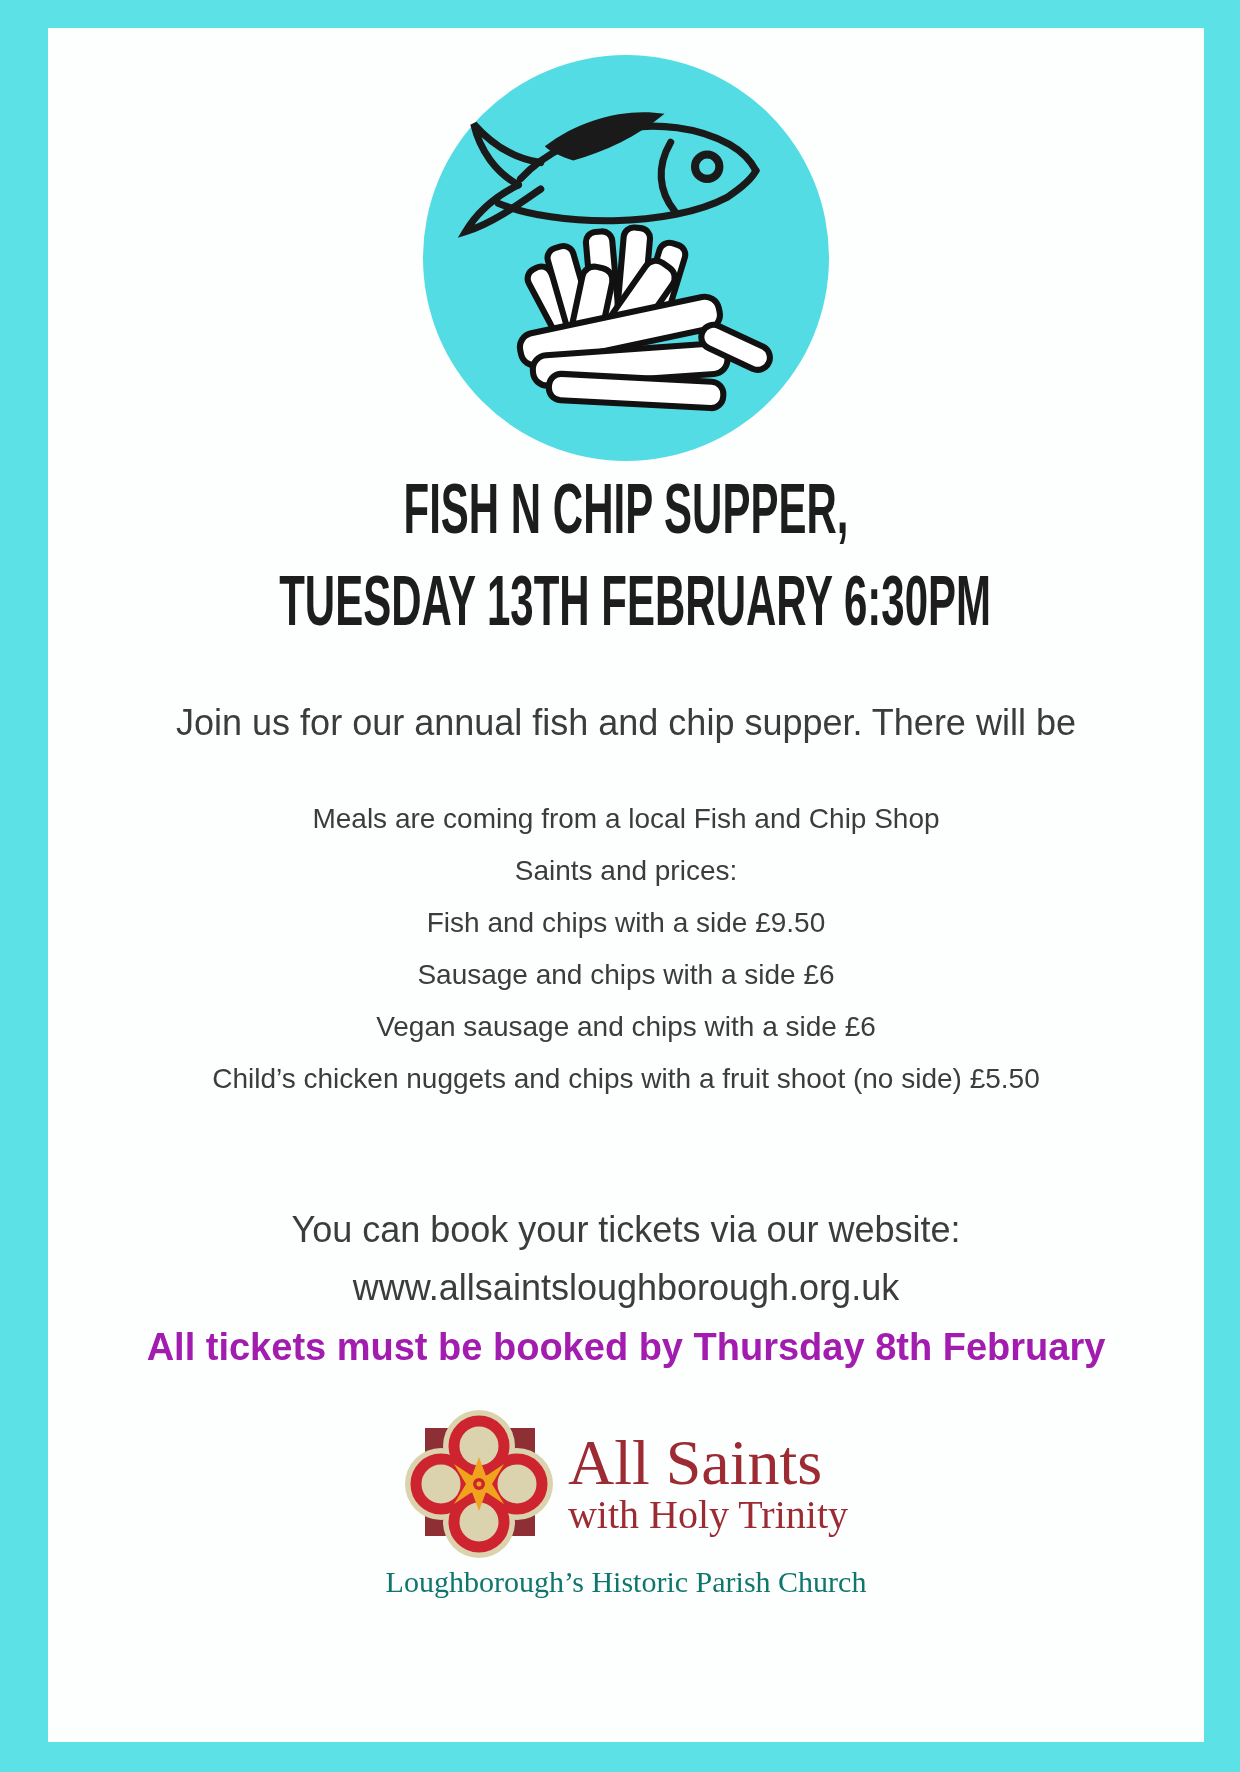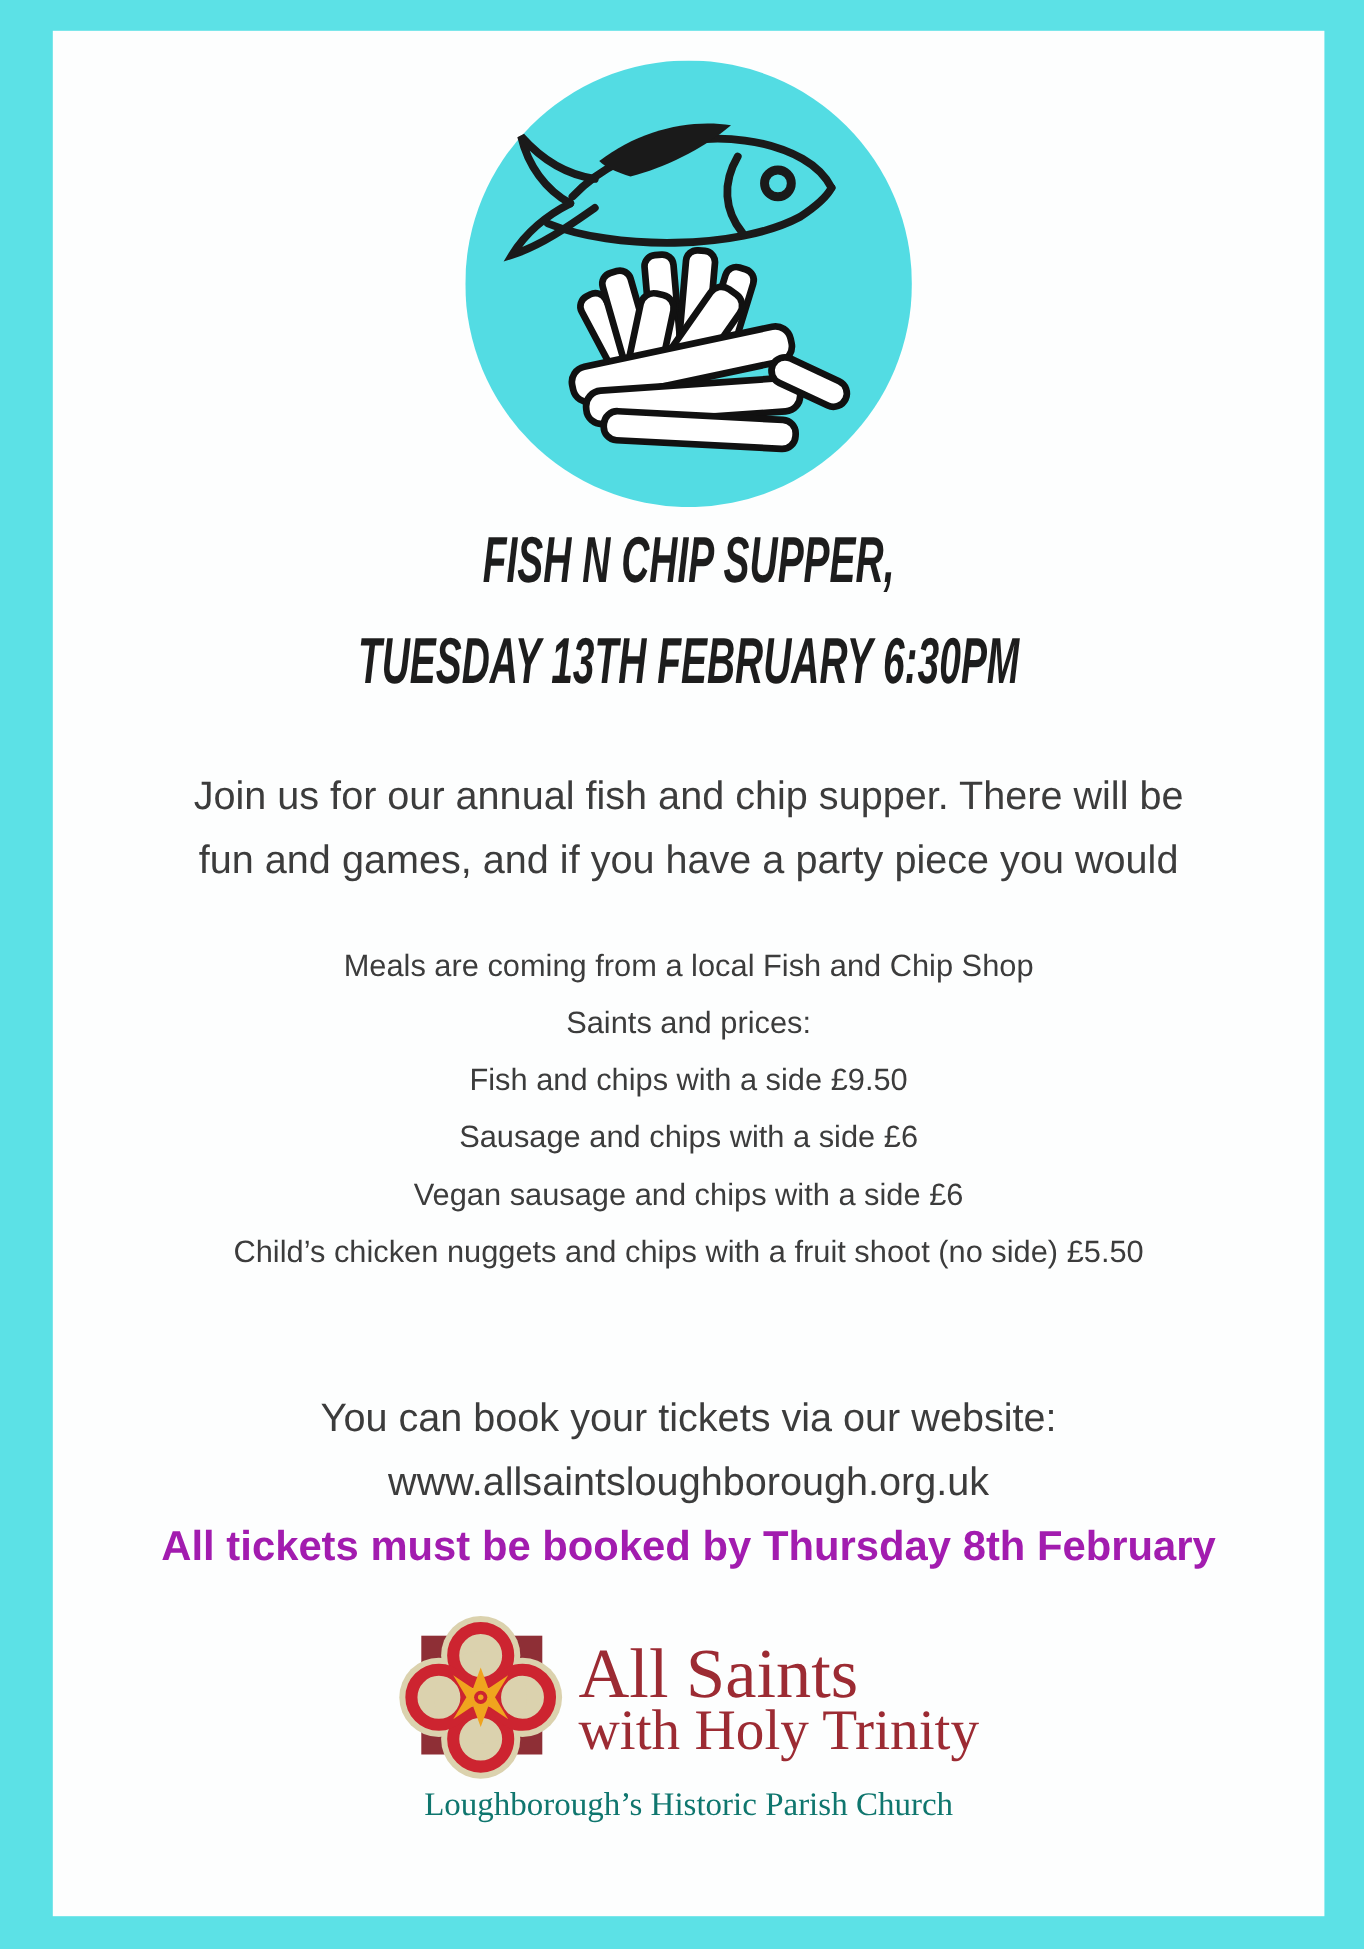--- a/index.html
+++ b/index.html
@@ -16,22 +16,22 @@
     background:#fdfefe;
   }
   .content{
     width:100%;height:100%;
     display:flex;flex-direction:column;align-items:center;
   }
   .hero-icon{margin-top:27px;flex:none;}
   .title{
     margin:0;margin-top:2px;
     font-weight:bold;color:#1d1d1d;
-    font-size:59px;line-height:92px;
-    text-align:center;width:100%;font-style:italic;
+    font-size:70px;line-height:92px;
+    text-align:center;width:100%;
   }
   .title-line{transform:scaleX(0.60);transform-origin:50% 50%;white-space:nowrap;}
   .intro{
     margin-top:46px;
     font-size:36px;line-height:59px;color:#3c3c3c;
     text-align:center;width:100%;
   }
   .menu{
     margin-top:41px;
     font-size:28px;line-height:52px;color:#3c3c3c;
@@ -51,21 +51,21 @@
     margin-top:32px;
     display:flex;align-items:center;justify-content:center;gap:14px;
   }
   .org-names{display:flex;flex-direction:column;align-items:flex-start;text-align:center;}
   .org-name{
     font-family:"Liberation Serif", serif;
     font-size:64px;line-height:62px;color:#9c2b33;
   }
   .org-subname{
     font-family:"Liberation Serif", serif;
-    font-size:52px;line-height:42px;color:#9c2b33;
+    font-size:40px;line-height:42px;color:#9c2b33;
   }
   .tagline{
     margin-top:6px;
     font-family:"Liberation Serif", serif;
     font-size:30px;color:#0f766e;
     text-align:center;
   }
 </style>
 </head>
 <body>
@@ -106,21 +106,20 @@
         </g>
       </svg>
 
       <h1 class="title">
         <div class="title-line">FISH N CHIP SUPPER,</div>
         <div class="title-line">TUESDAY 13TH FEBRUARY 6:30PM</div>
       </h1>
 
       <div class="intro">
         <div class="line">Join us for our annual fish and chip supper. There will be</div>
-        <div class="line">fun and games, and if you have a party piece you would</div>
       </div>
 
       <div class="menu">
         <div class="line">Meals are coming from a local Fish and Chip Shop</div>
         <div class="line">Saints and prices:</div>
         <div class="line">Fish and chips with a side £9.50</div>
         <div class="line">Sausage and chips with a side £6</div>
         <div class="line">Vegan sausage and chips with a side £6</div>
         <div class="line">Child’s chicken nuggets and chips with a fruit shoot (no side) £5.50</div>
       </div>

